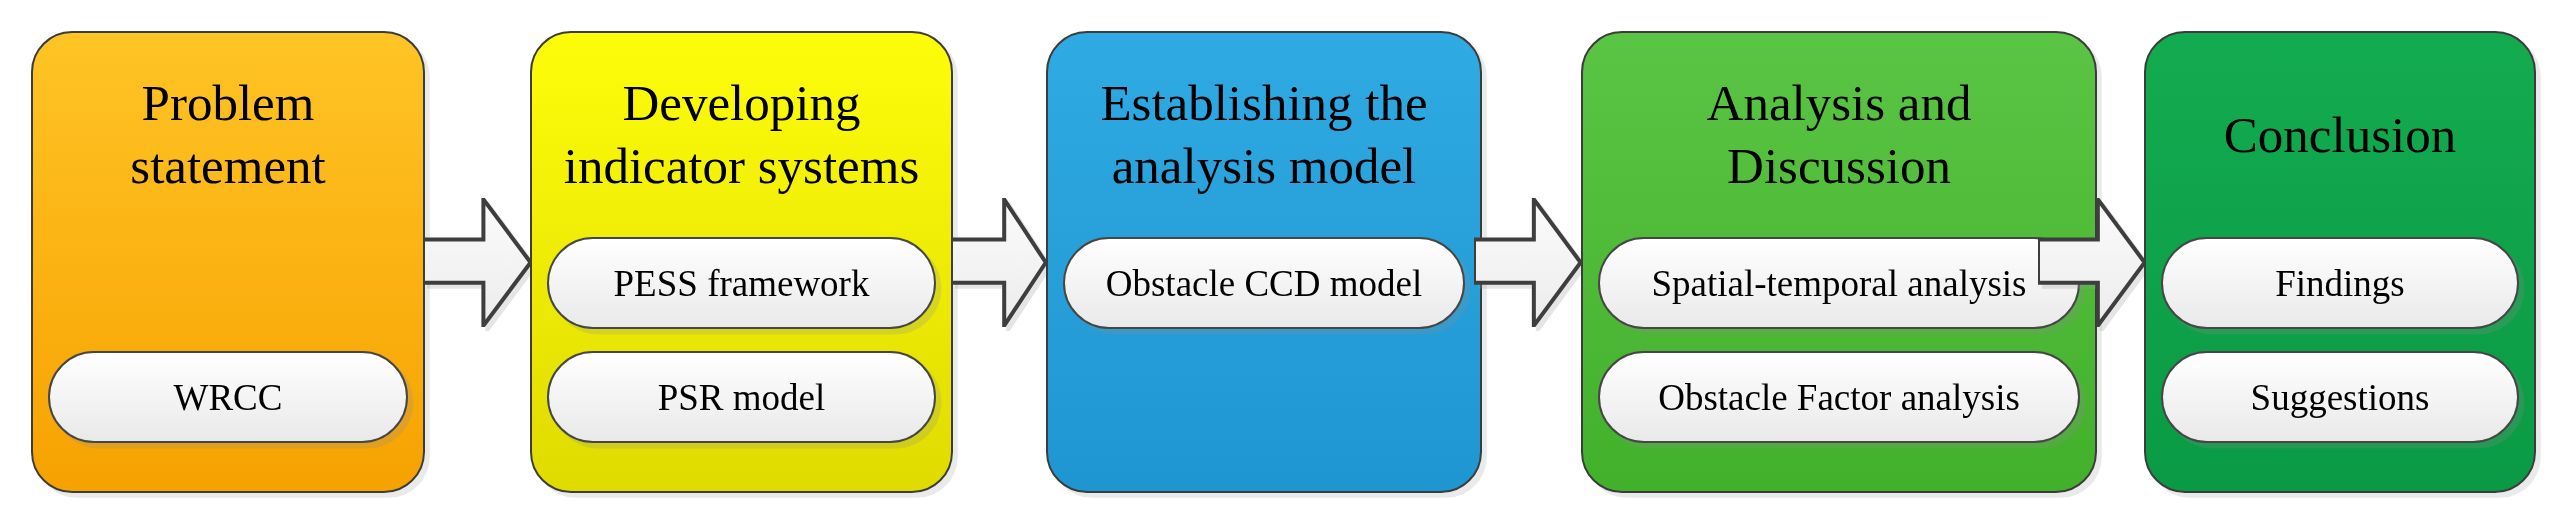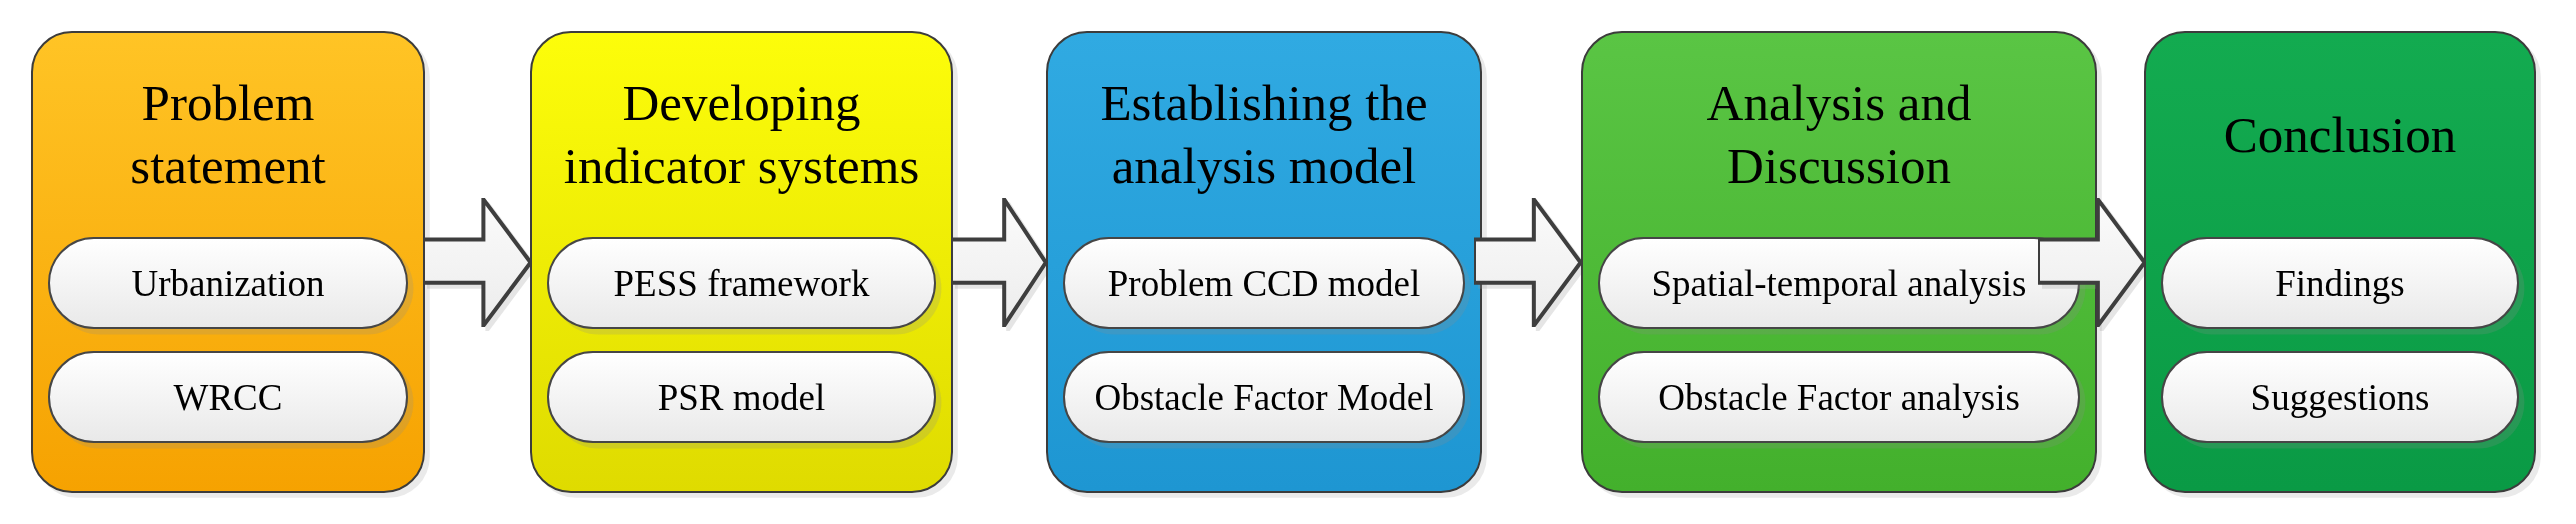--- a/index.html
+++ b/index.html
@@ -77,23 +77,20 @@
       <linearGradient id="arrowGrad" x1="0" y1="0" x2="0" y2="1">
         <stop id="arrow-grad-top" offset="0%" stop-color="#FBFBFB"></stop>
         <stop id="arrow-grad-bottom" offset="100%" stop-color="#ECECEC"></stop>
       </linearGradient>
     </defs>
   </svg>
 
   <div class="step-box" style="left: 31px; width: 394px; background: linear-gradient(rgb(255, 196, 37) 0%, rgb(246, 162, 1) 100%); border-color: rgb(60, 60, 60);">
     <div class="step-title">Problem
 statement</div>
-    <div class="pill pos-1">
-      <span>Urbanization</span>
-    </div>
     <div class="pill pos-2">
       <span>WRCC</span>
     </div>
   </div>
 
   <div class="flow-arrow" style="left:423px; width:109px;">
     <svg viewBox="0 0 157 190" preserveAspectRatio="none">
       <polygon points="0,61 87,61 87,2 155,95 87,188 87,125 0,125" fill="url(#arrowGrad)" stroke="#3E3E3E" stroke-width="4" stroke-linejoin="miter" vector-effect="non-scaling-stroke"></polygon>
     </svg>
   </div>
@@ -112,24 +109,21 @@
   <div class="flow-arrow" style="left:951px; width:96px;">
     <svg viewBox="0 0 157 190" preserveAspectRatio="none">
       <polygon points="0,61 87,61 87,2 155,95 87,188 87,125 0,125" fill="url(#arrowGrad)" stroke="#3E3E3E" stroke-width="4" stroke-linejoin="miter" vector-effect="non-scaling-stroke"></polygon>
     </svg>
   </div>
 
   <div class="step-box" style="left: 1046px; width: 436px; background: linear-gradient(rgb(48, 170, 226) 0%, rgb(30, 150, 210) 100%); border-color: rgb(60, 60, 60);">
     <div class="step-title">Establishing the
 analysis model</div>
     <div class="pill pos-1">
-      <span>Problem CCD model</span>
-    </div>
-    <div class="pill pos-2">
-      <span>Obstacle Factor Model</span>
+      <span>Obstacle CCD model</span>
     </div>
   </div>
 
   <div class="flow-arrow" style="left:1474px; width:108px;">
     <svg viewBox="0 0 157 190" preserveAspectRatio="none">
       <polygon points="0,61 87,61 87,2 155,95 87,188 87,125 0,125" fill="url(#arrowGrad)" stroke="#3E3E3E" stroke-width="4" stroke-linejoin="miter" vector-effect="non-scaling-stroke"></polygon>
     </svg>
   </div>
 
   <div class="step-box" style="left: 1581px; width: 516px; background: linear-gradient(rgb(90, 197, 68) 0%, rgb(67, 176, 44) 100%); border-color: rgb(60, 60, 60);">

